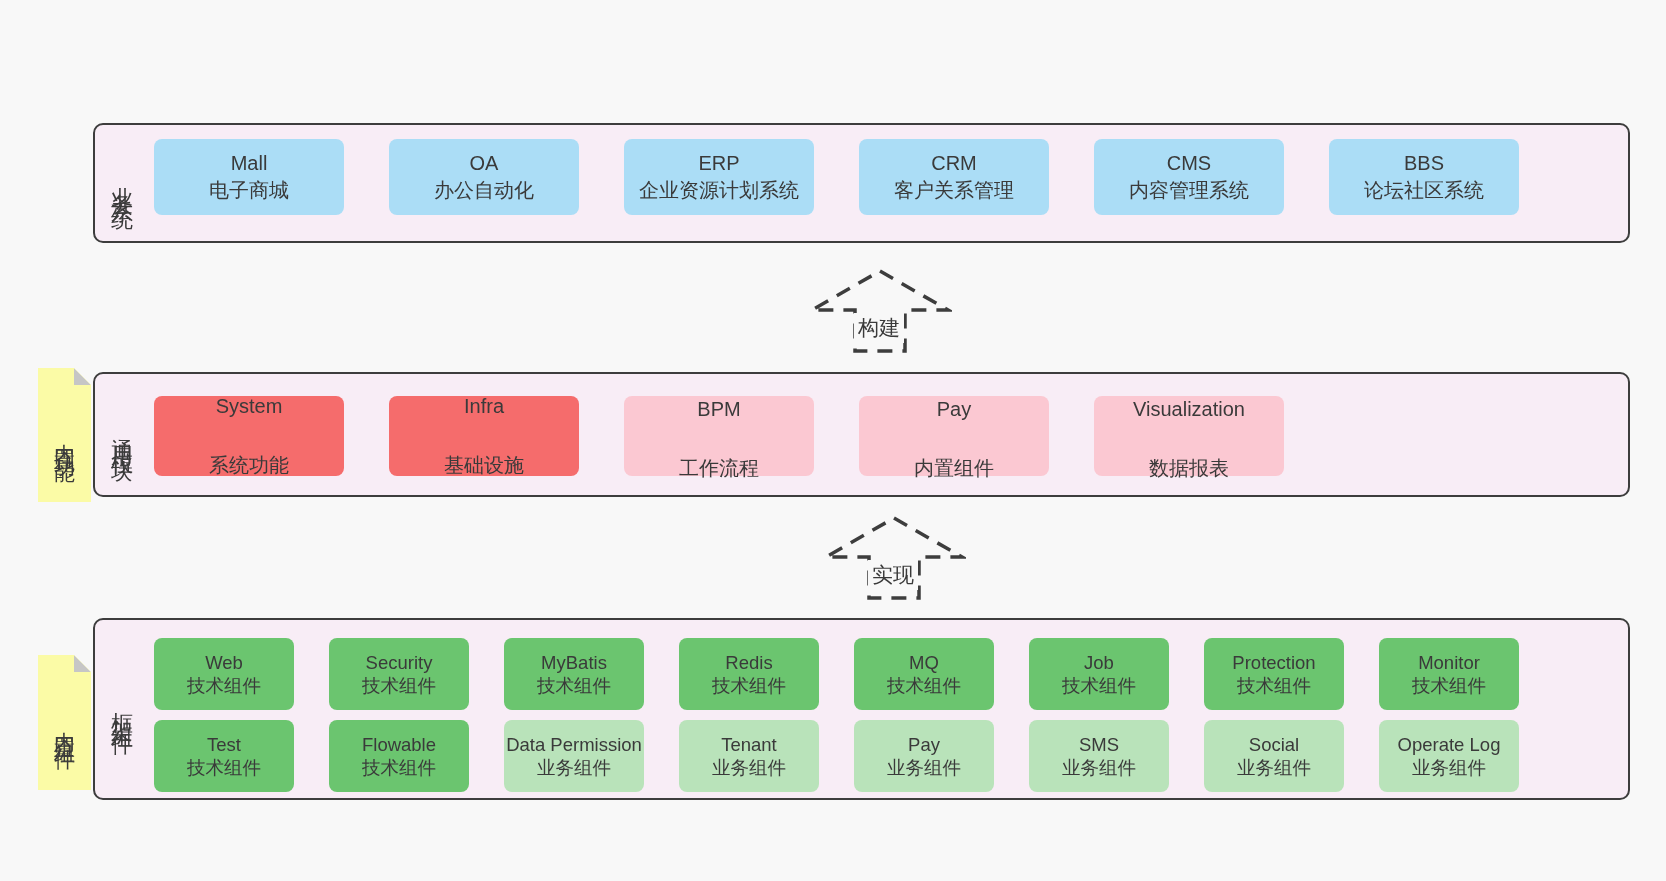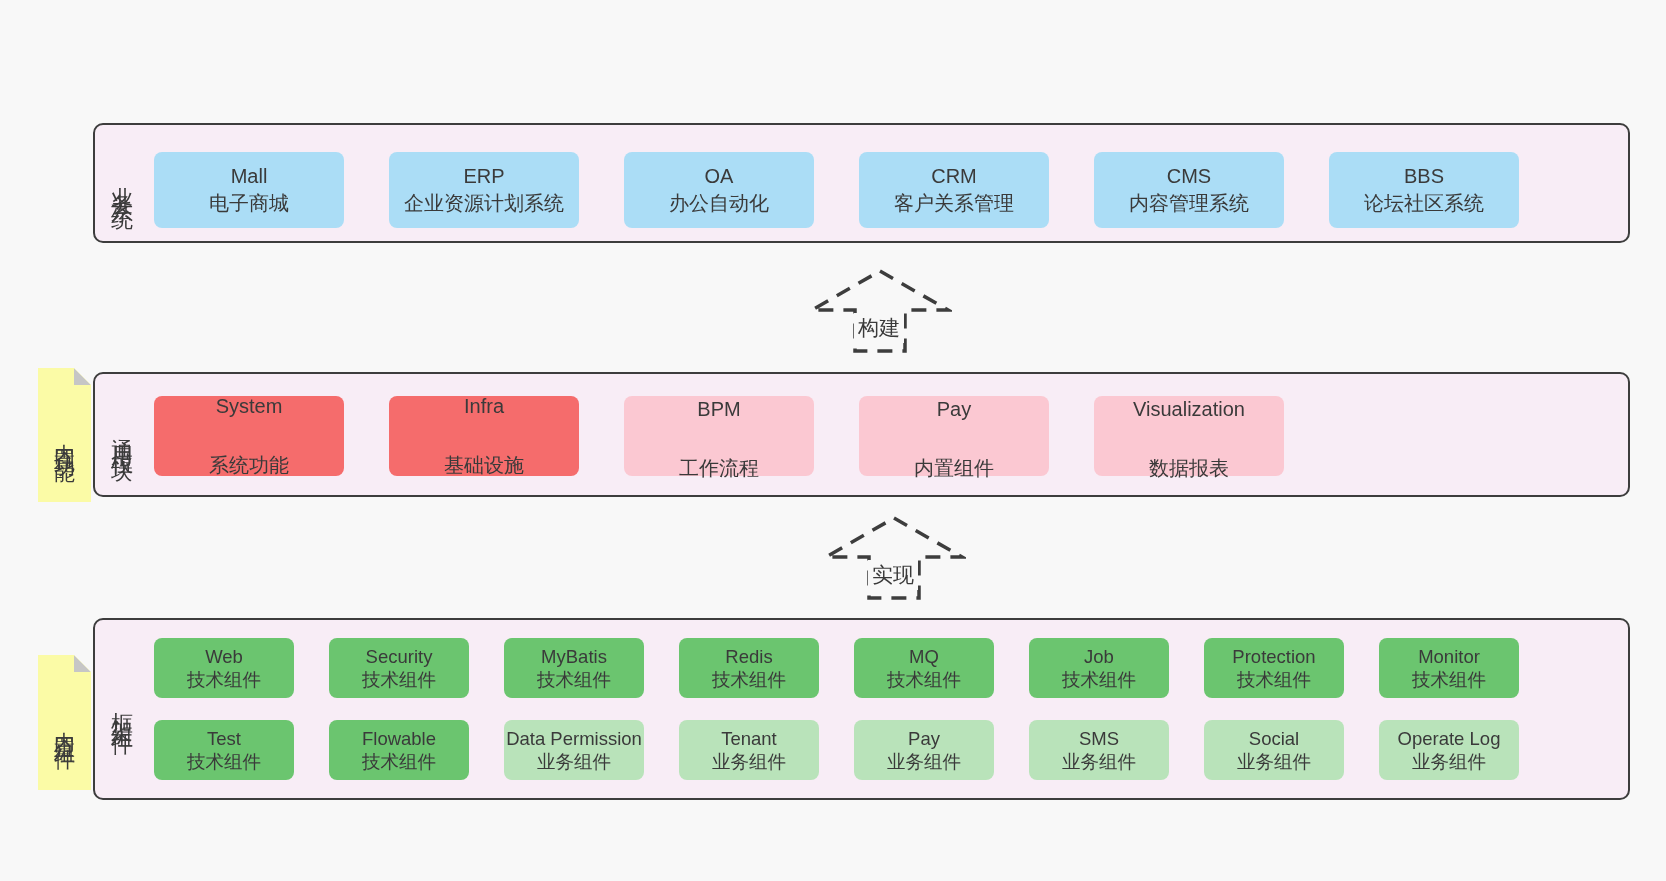--- a/index.html
+++ b/index.html
@@ -37,39 +37,39 @@
     line-height:30px;
     color: var(--text, #3a3a3a);
     white-space: nowrap;
   }
 
   .boxrow {
     position:absolute;
     left:59px;
     display:flex;
   }
-  .layer1 .boxrow { top:27px; gap:45px; }
+  .layer1 .boxrow { top:14px; gap:45px; }
   .layer2 .boxrow { top:22px; gap:45px; }
   .layer3 .boxrow { gap:35px; }
   .layer3 .boxrow.r1 { top:18px; }
   .layer3 .boxrow.r2 { top:100px; }
 
   .box {
     border-radius:8px;
     display:flex;
     flex-direction:column;
     align-items:center;
     justify-content:center;
     text-align:center;
     color:#3a3a3a;
   }
   .layer1 .box, .layer2 .box { width:190px; font-size:20px; line-height:27px; }
   .layer1 .box { height:76px; }
   .layer2 .box { height:80px;gap:32px; }
-  .layer3 .box { width:140px; height:60px; font-size:18.5px; line-height:23px; }
+  .layer3 .box { width:140px; height:72px; font-size:18.5px; line-height:23px; }
 
   .box.blue       { background: var(--blue, #abddf6); }
   .box.red        { background: var(--red, #f56c6c); }
   .box.pink       { background: var(--pink, #fbc8d2); justify-content: space-between; }
   .box.green      { background: var(--green, #6bc56f); }
   .box.lightgreen { background: var(--lightgreen, #b9e3ba); }
 
   
   .sticky {
     position:absolute;
@@ -131,26 +131,26 @@
   </div>
 
   <section class="layer layer1">
     <div class="vlabel">业务系统</div>
     <div class="boxrow">
         <div class="box blue">
           <div>Mall</div>
           <div>电子商城</div>
         </div>
         <div class="box blue">
+          <div>OA</div>
+          <div>办公自动化</div>
+        </div>
+        <div class="box blue">
           <div>ERP</div>
           <div>企业资源计划系统</div>
-        </div>
-        <div class="box blue">
-          <div>OA</div>
-          <div>办公自动化</div>
         </div>
         <div class="box blue">
           <div>CRM</div>
           <div>客户关系管理</div>
         </div>
         <div class="box blue">
           <div>CMS</div>
           <div>内容管理系统</div>
         </div>
         <div class="box blue">

